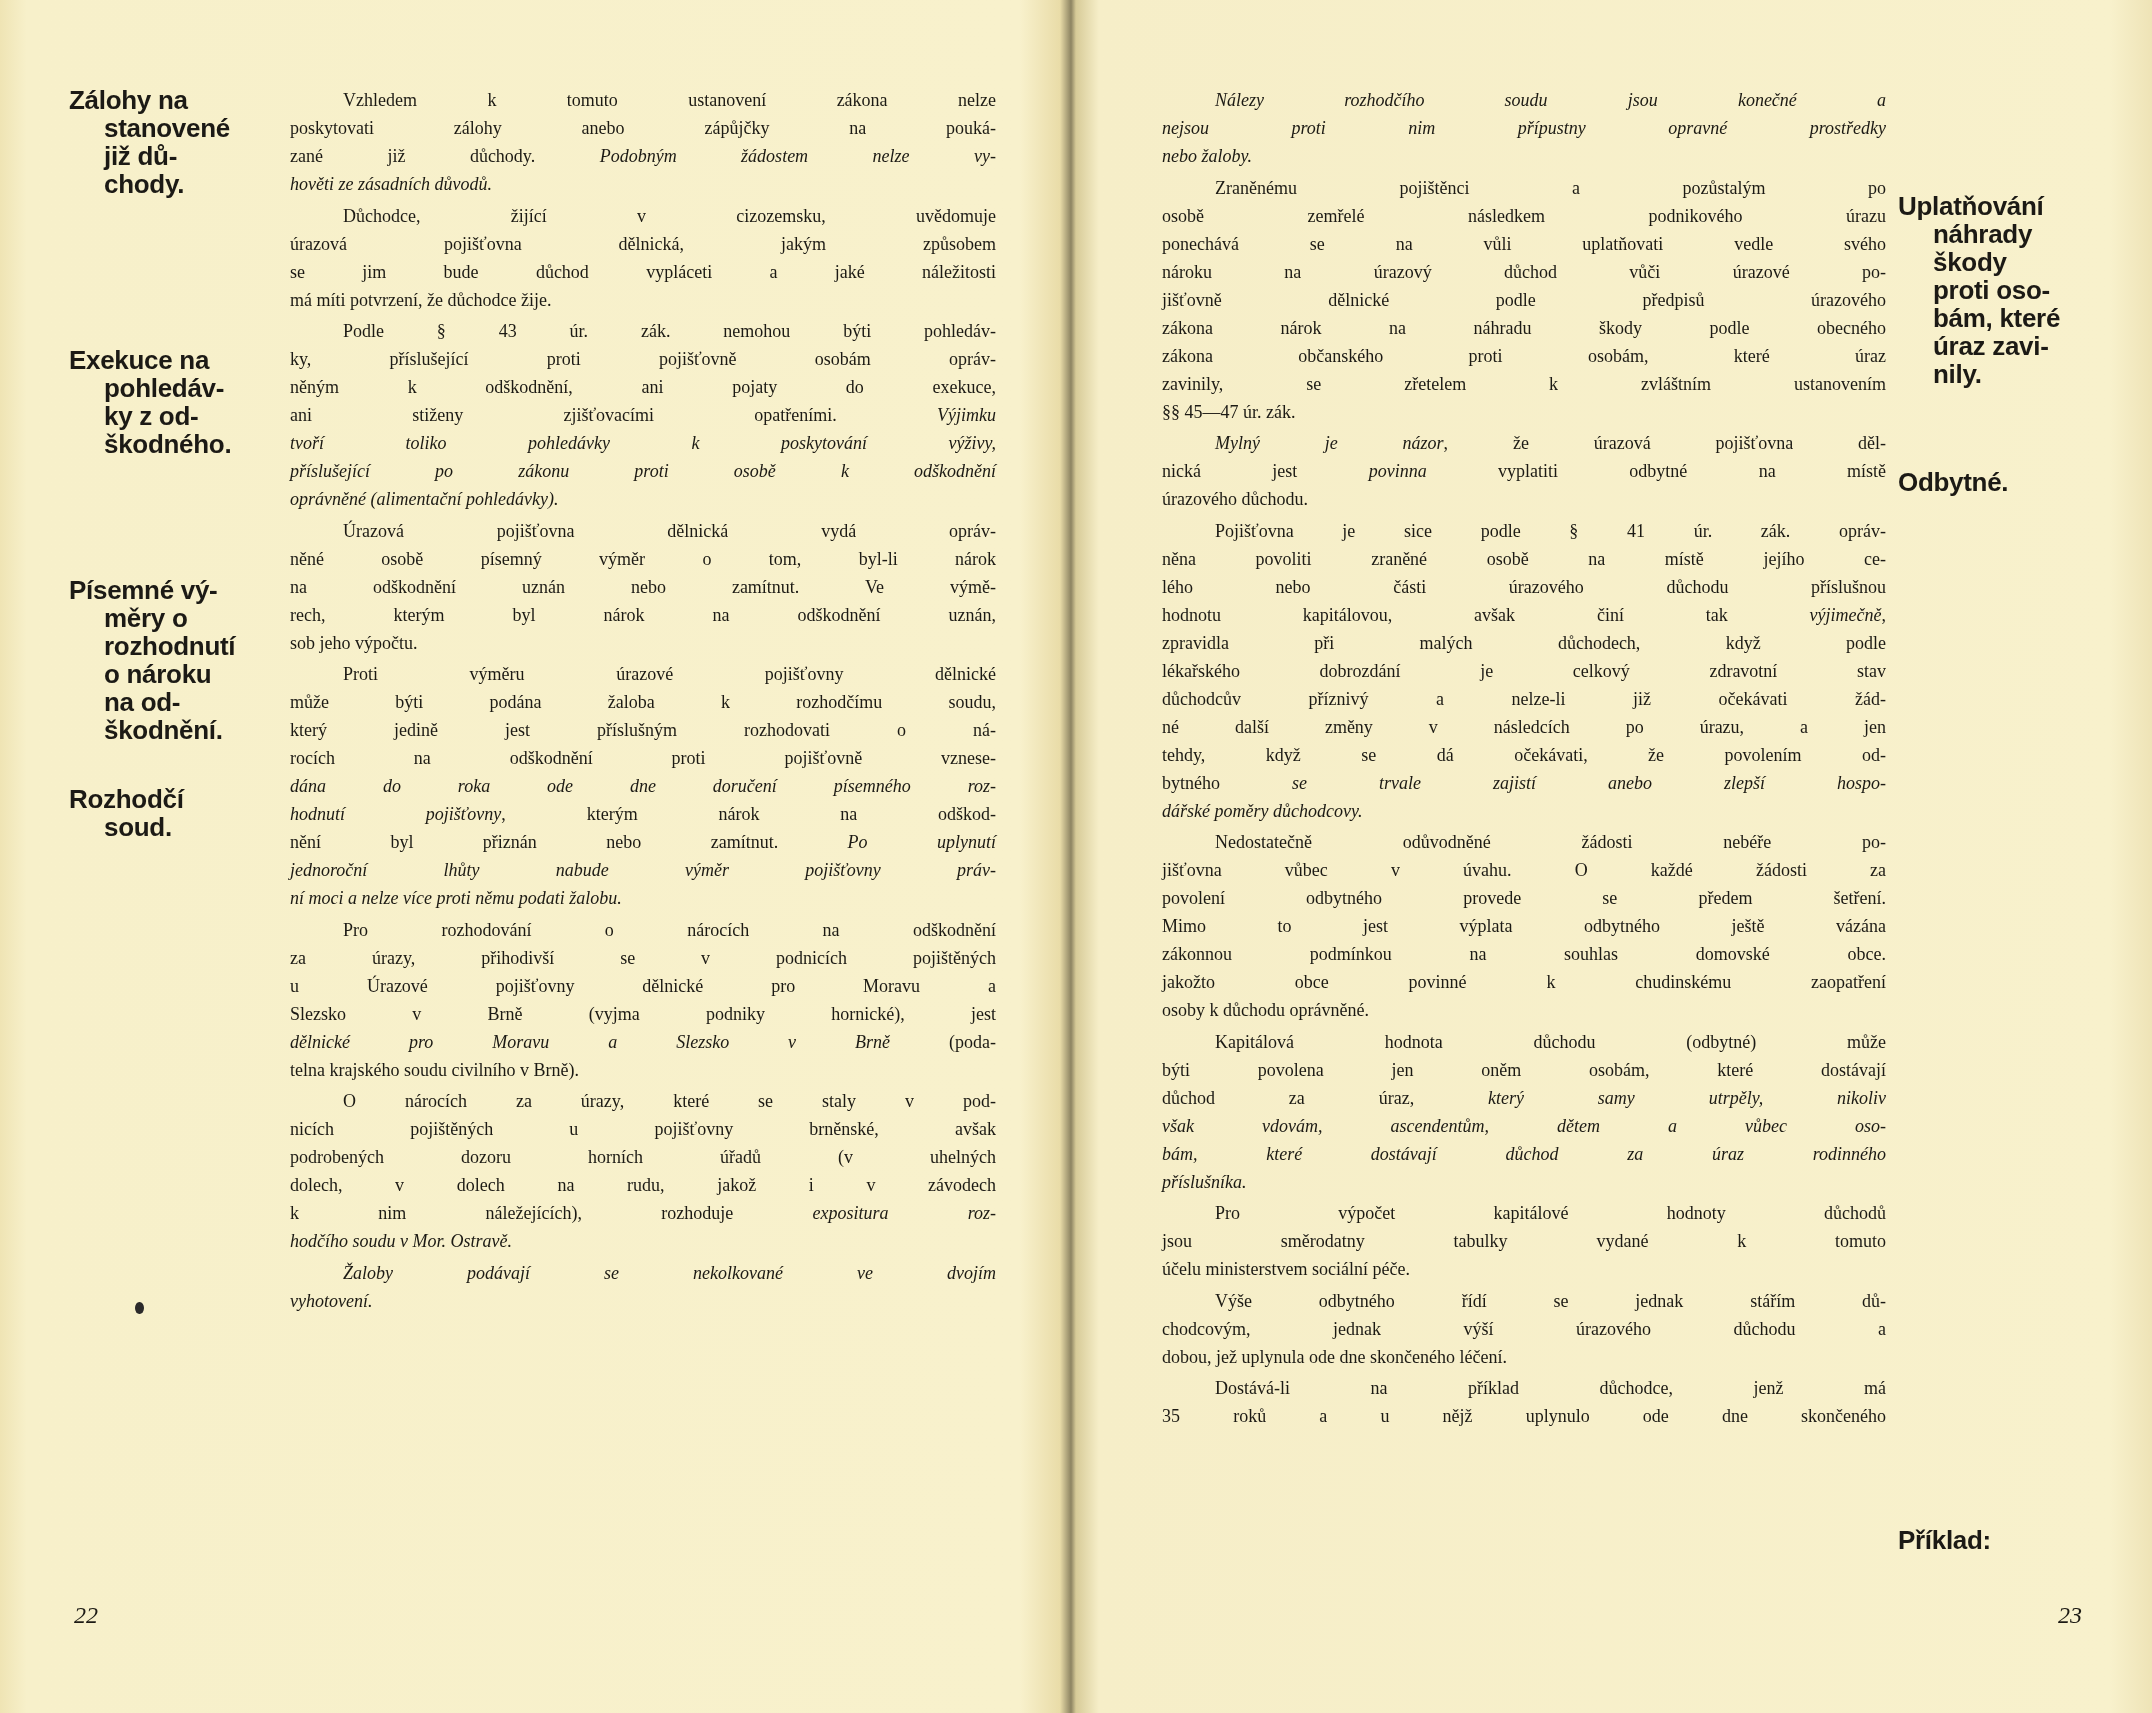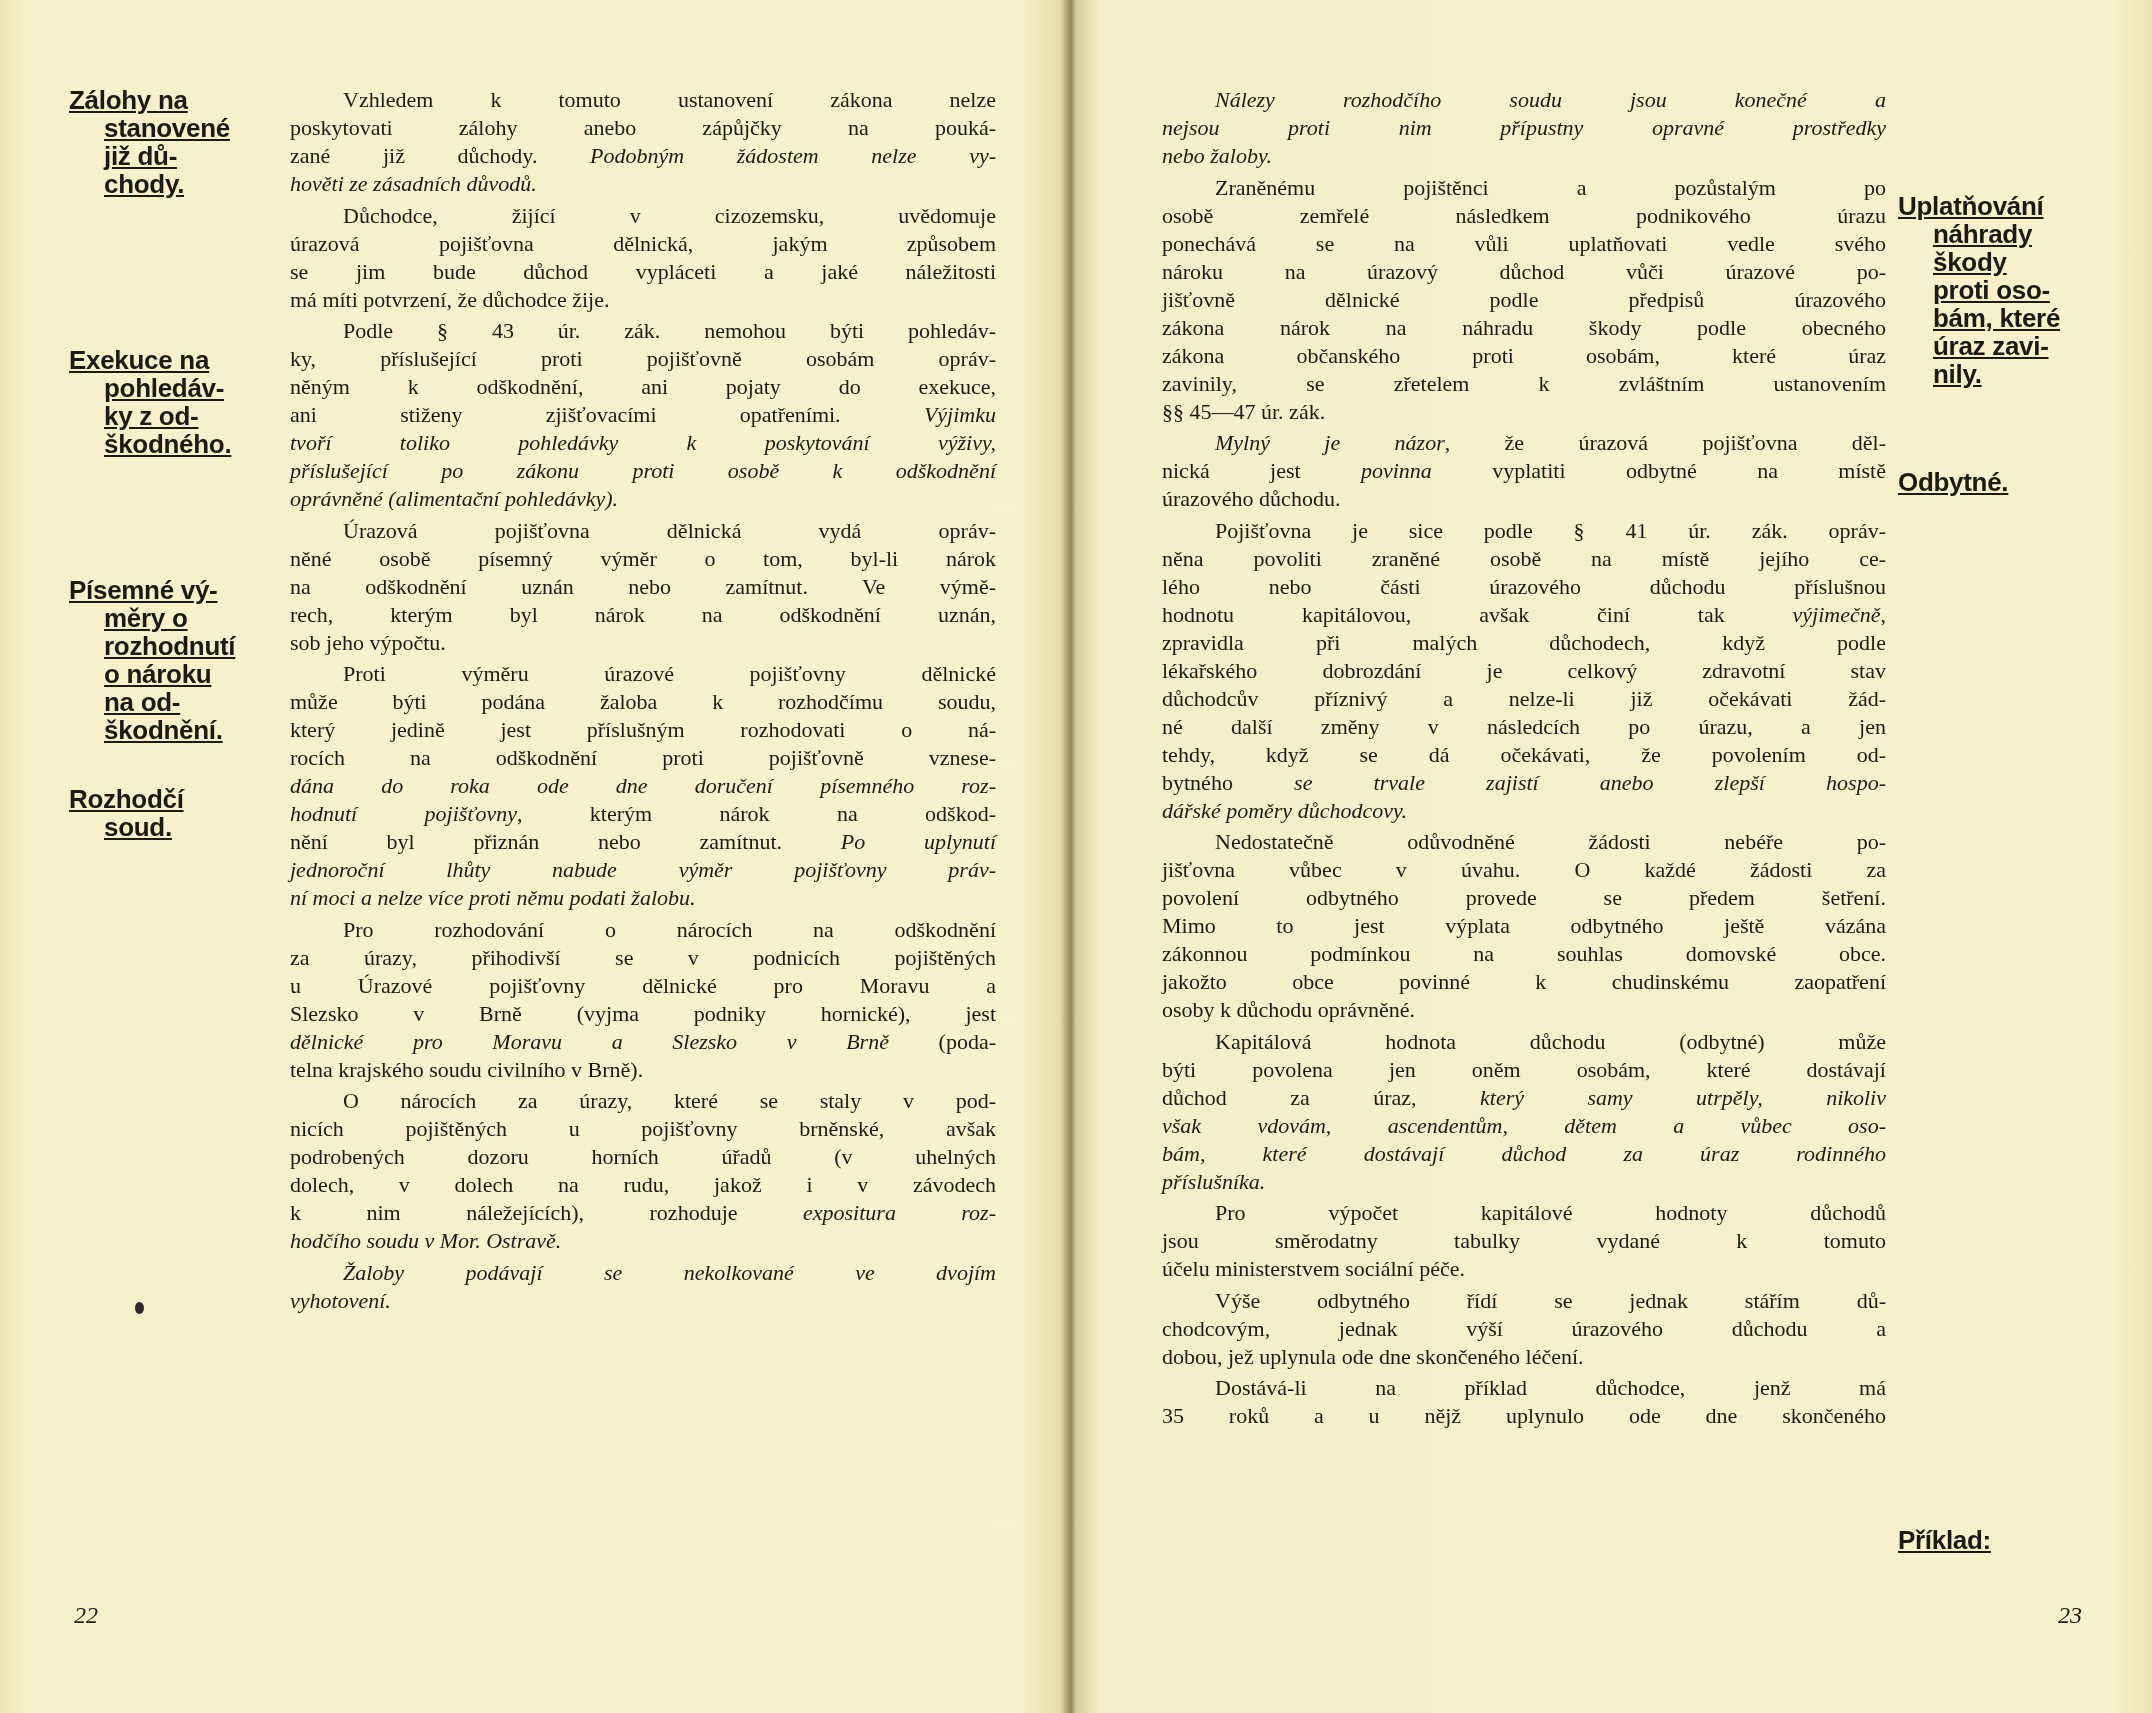--- a/index.html
+++ b/index.html
@@ -16,26 +16,26 @@
   .page { position: absolute; top: 0; height: 1714px; }
   .page.left { left: 0; width: 1068px; }
   .page.right { left: 1075px; width: 1194px; }
 
   .margin-note {
     position: absolute;
     font-family: "Liberation Sans", "DejaVu Sans", sans-serif;
     font-weight: bold; font-size: 26px; line-height: 28px;
     letter-spacing: -0.3px; color: #1c1a15;
   }
-  .margin-note .ln { display: block; white-space: nowrap; text-decoration: underline; }
+  .margin-note .ln { display: block; white-space: nowrap; }
   .margin-note .ln.ind { padding-left: 35px; }
 
   .body-text {
     position: absolute;
-    font-size: 22px; line-height: 28px; color: #1c1a14;
+    font-size: 18px; line-height: 28px; color: #1c1a14;
   }
   .body-text .ln {
     display: block; white-space: nowrap;
     text-align: justify; text-align-last: justify;
   }
   .body-text .ln.last { text-align-last: left; }
   .body-text .ln.ind { text-indent: 53px; }
   .body-text .gap { display: block; height: 3.5px; }
   .it { font-style: italic; }
 

